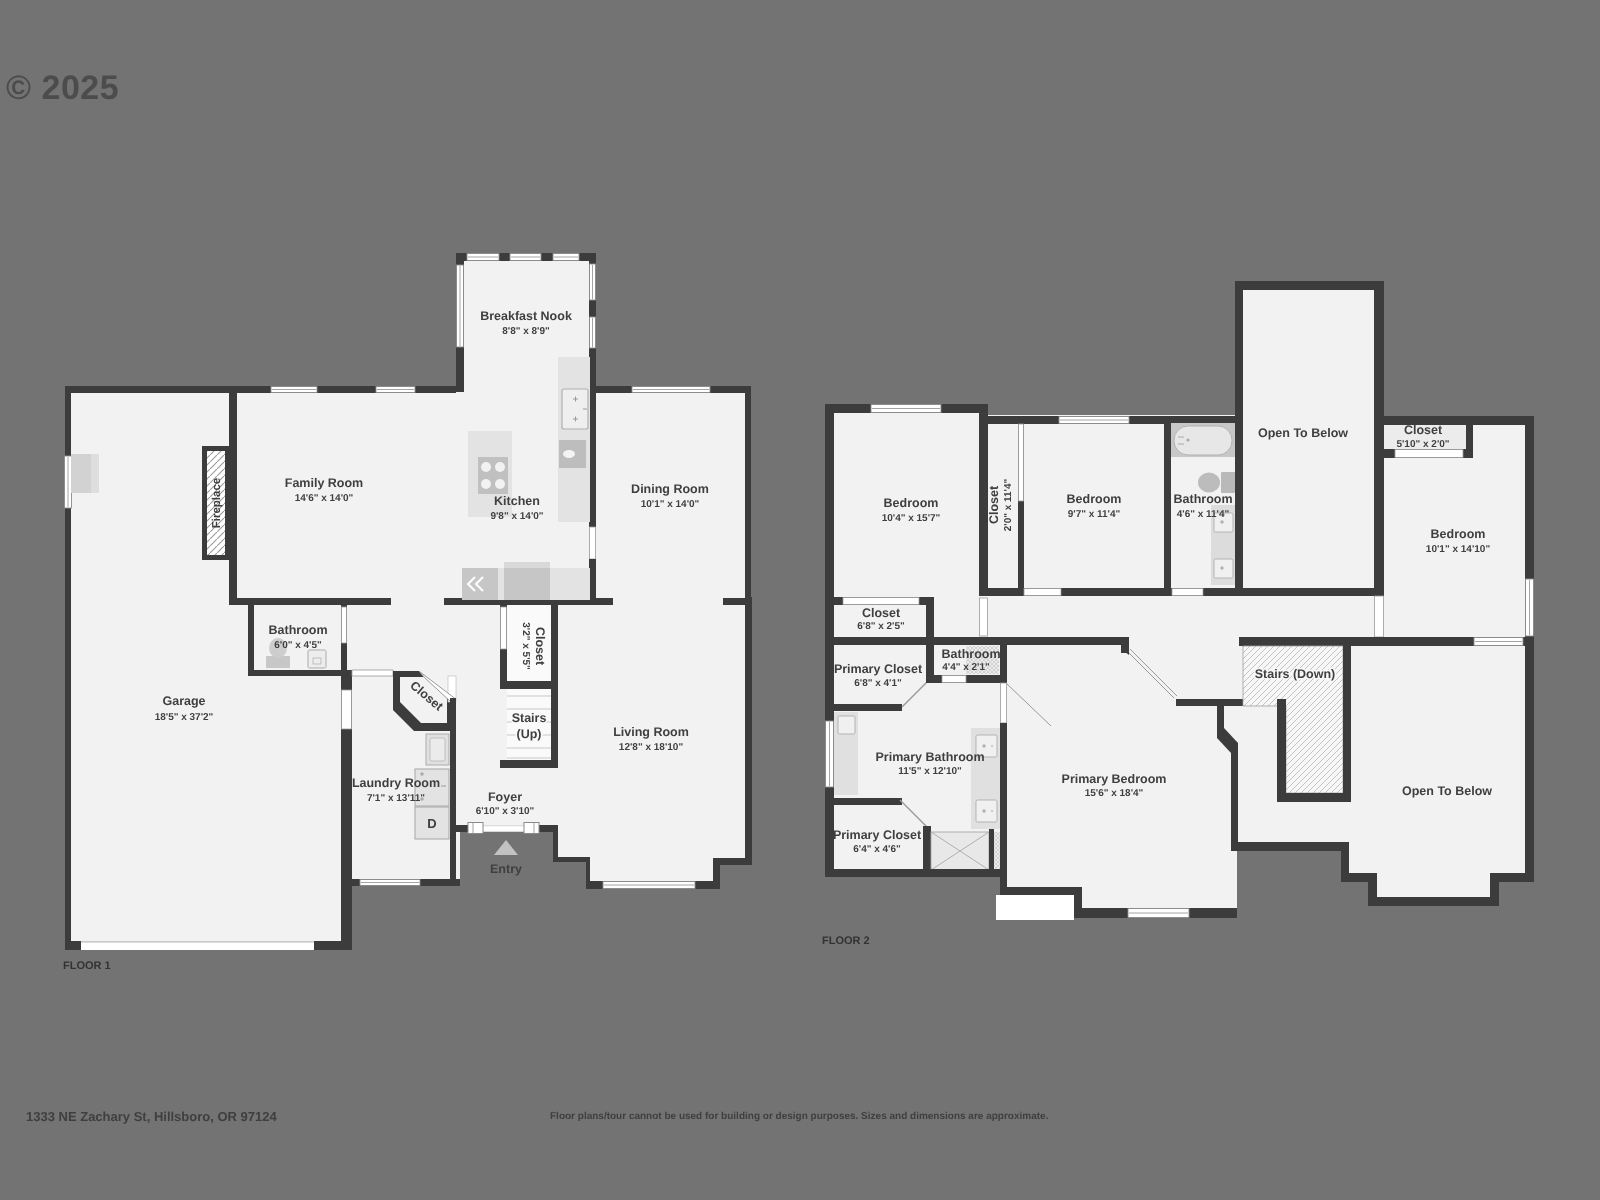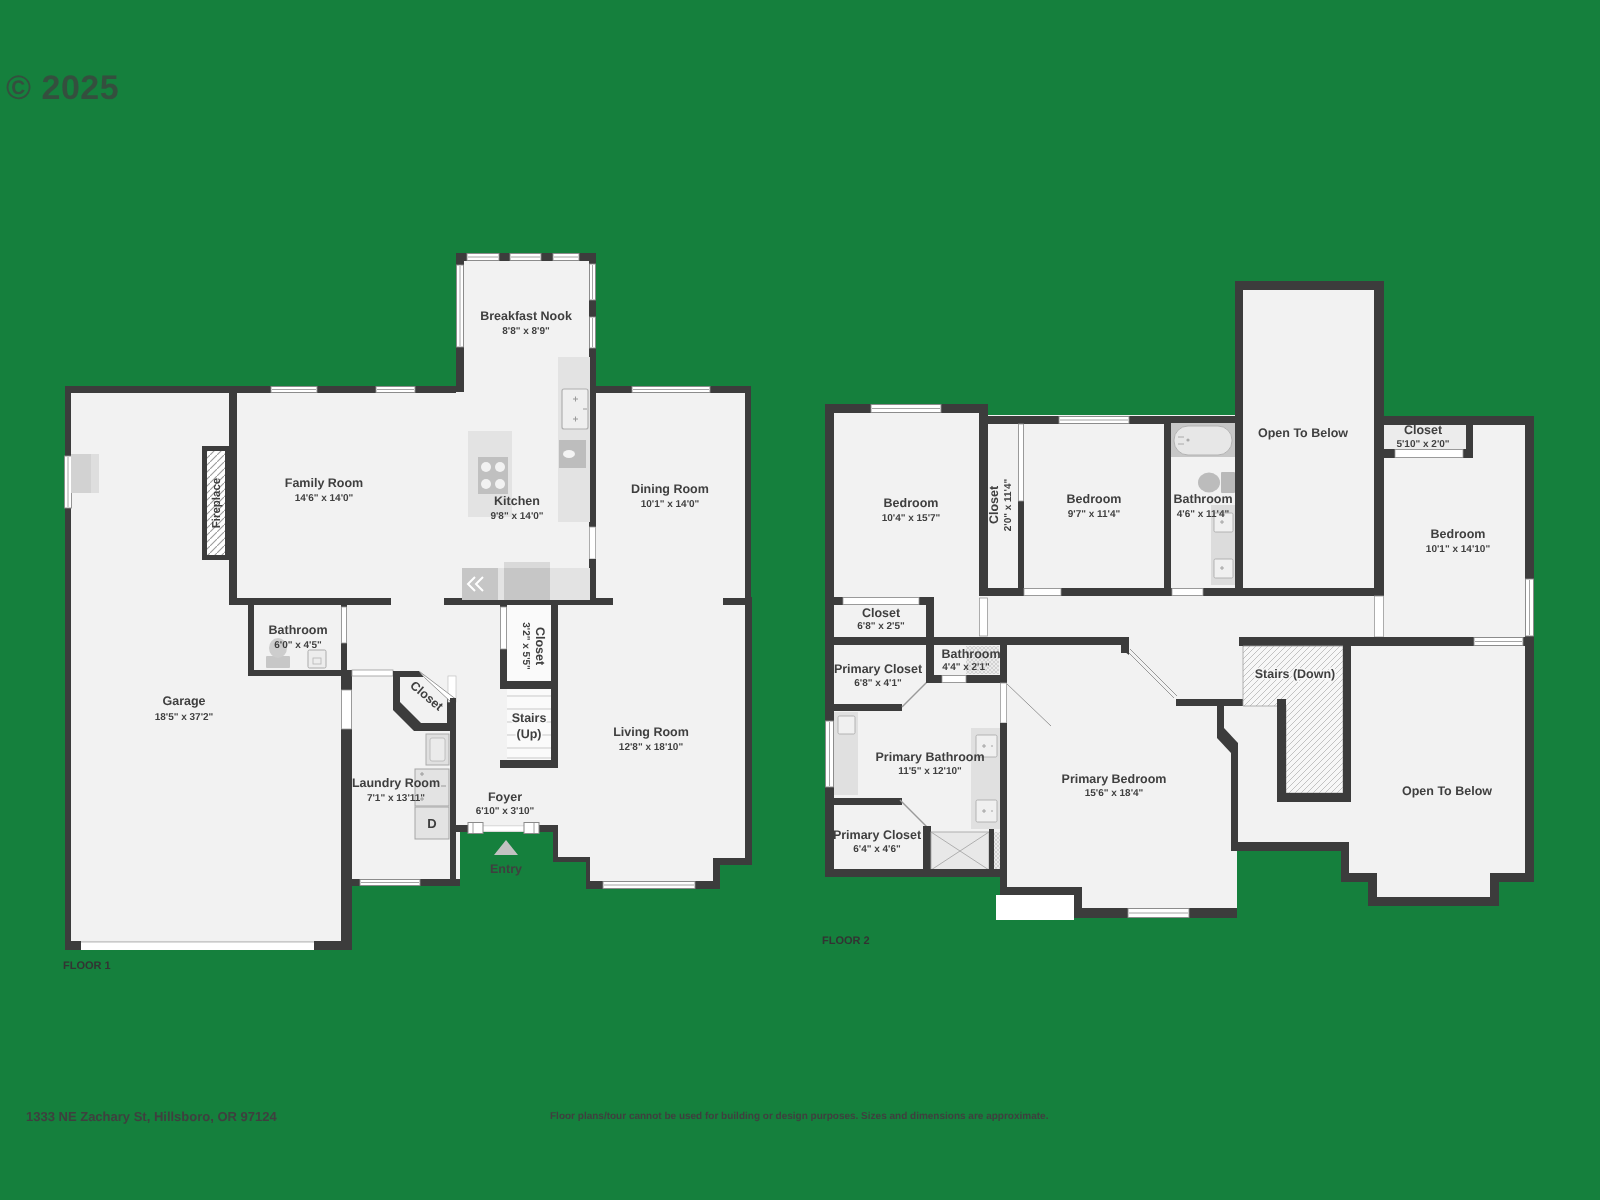--- a/index.html
+++ b/index.html
@@ -1,16 +1,16 @@
 <!DOCTYPE html>
 <html><head>
 <meta charset="utf-8">
 <style>
   html,body{margin:0;padding:0;background:#ffffff;-webkit-font-smoothing:antialiased;}
-  .page{width:1600px;height:1200px;position:relative;background:#15803d;overflow:hidden;}
+  .page{width:1600px;height:1200px;position:relative;background:#737373;overflow:hidden;}
   svg{display:block;}
   text{font-family:"Liberation Sans", sans-serif;fill:#3f3f3f;text-rendering:geometricPrecision;}
   .rn{font-size:12.5px;font-weight:bold;}
   .rd{font-size:10px;font-weight:bold;}
   .fl{font-size:11px;font-weight:bold;fill:#333333;}
 </style>
 </head>
 <body>
 <div class="page">
 <svg width="1600" height="1200" viewBox="0 0 1600 1200">

